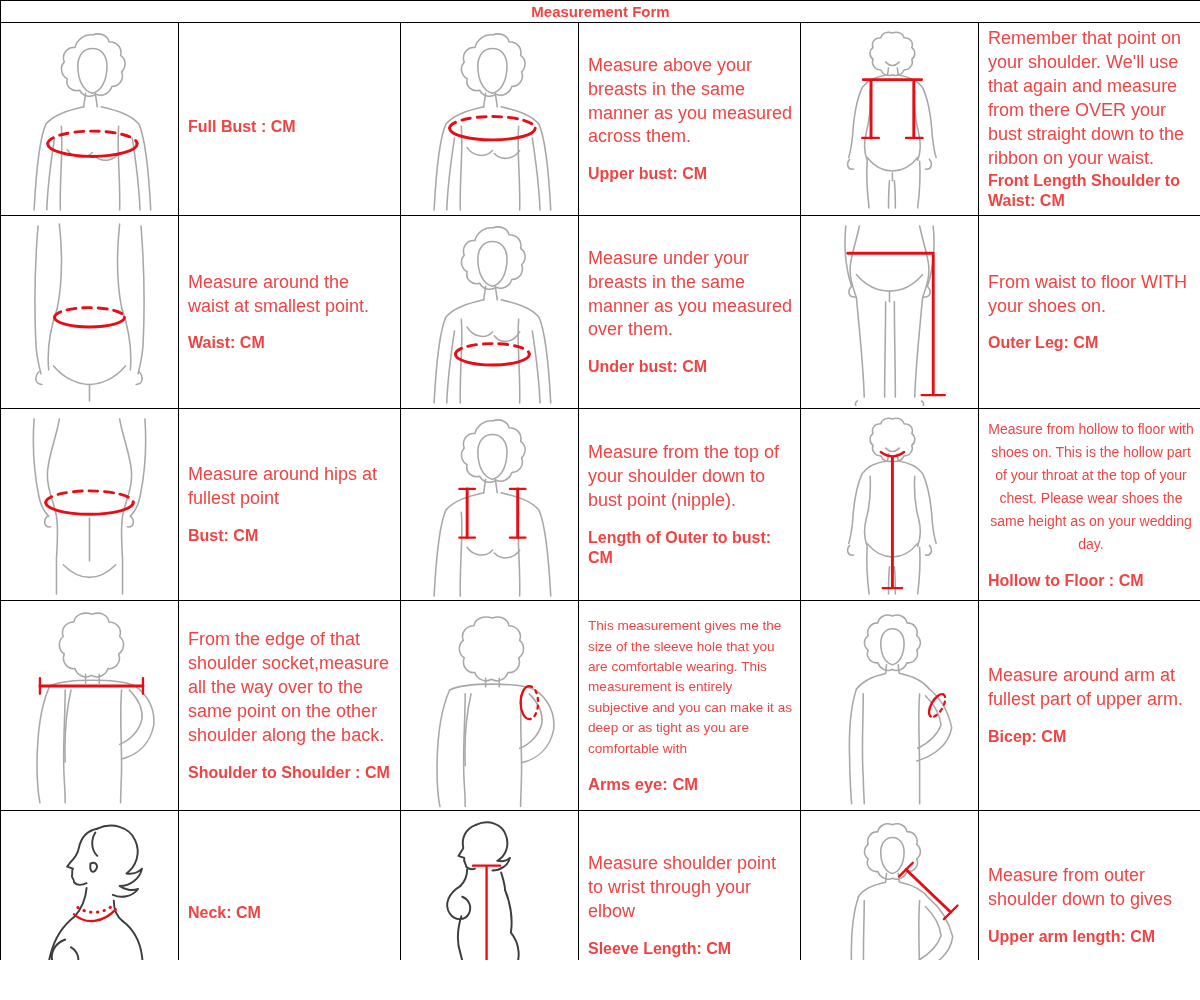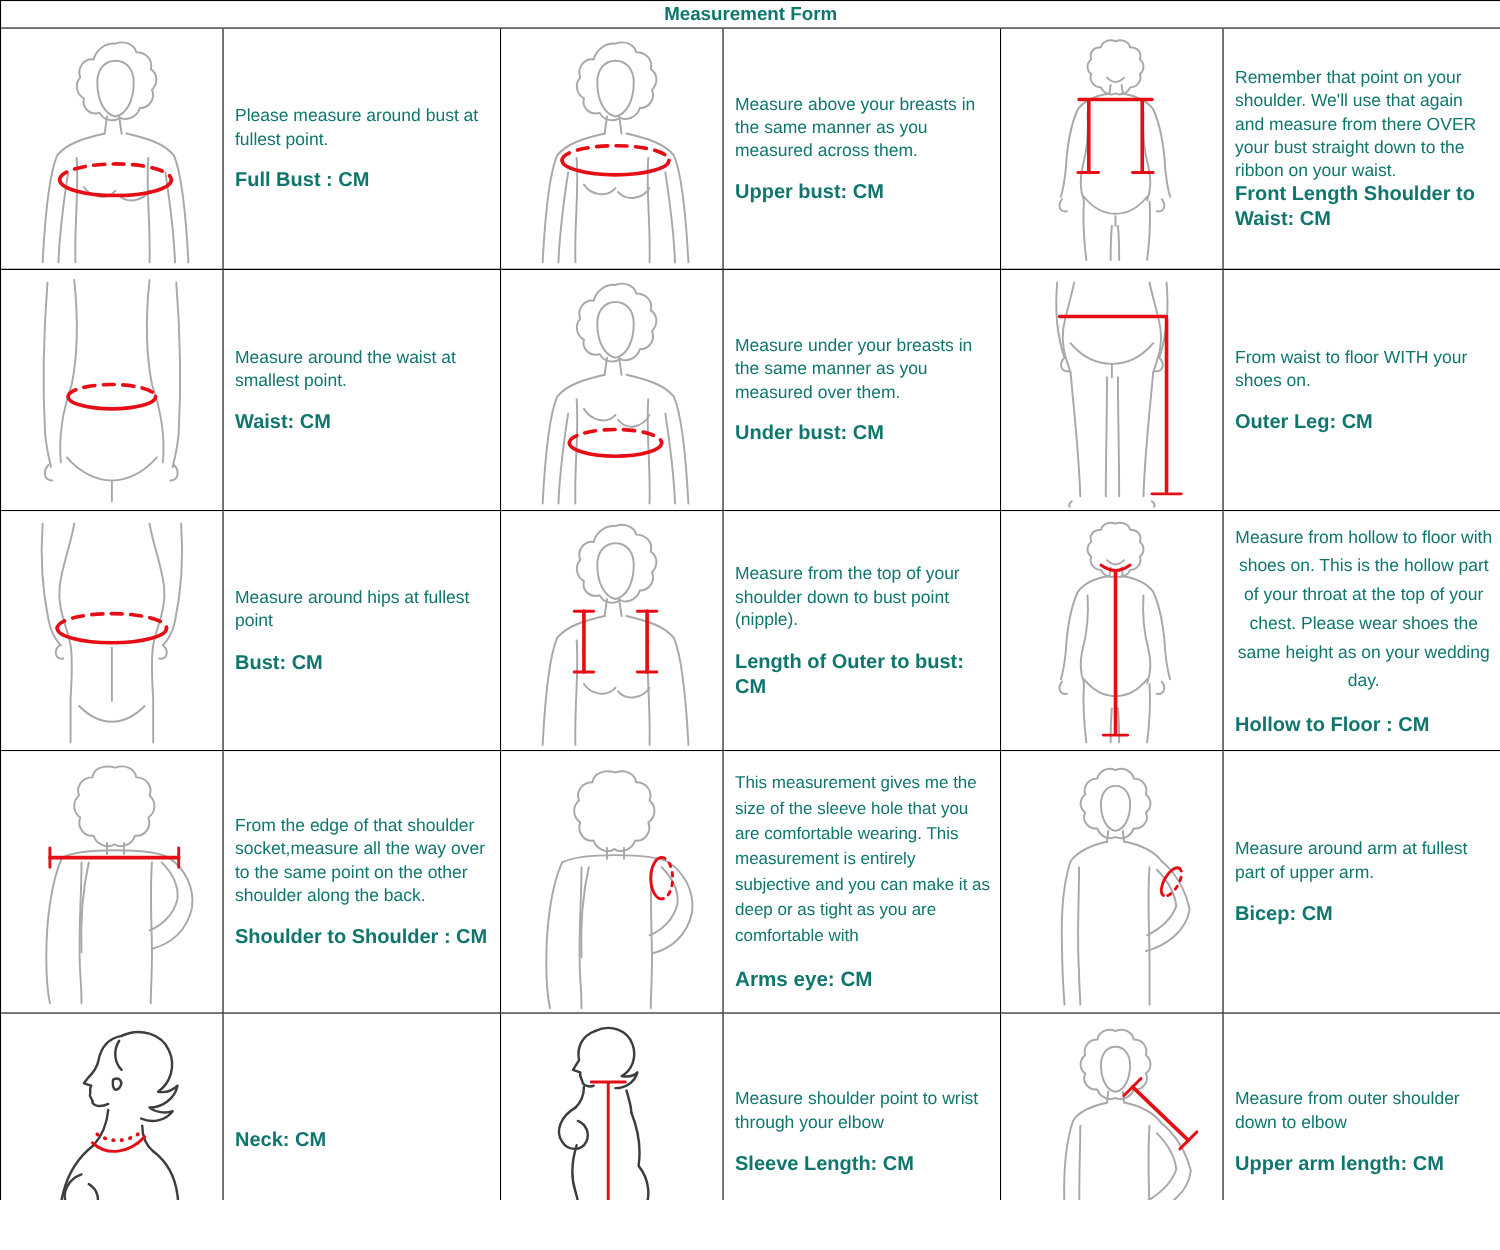--- a/index.html
+++ b/index.html
@@ -1,35 +1,35 @@
 <!DOCTYPE html>
 <html><head>
 <meta charset="utf-8">
 <style>
   html,body{margin:0;padding:0;background:#fff;}
   .page{
     width:1200px;height:960px;
     font-family:"Liberation Sans", sans-serif;
-    color:#0f766e;background:#fff;
+    color:#ef4444;background:#fff;
     display:grid;
     grid-template-columns:178px 222px 178px 222px 178px 222px;
     grid-template-rows:22px 193px 193px 192px 210px 190px;
     border-left:1px solid #000;border-top:1px solid #000;
     box-sizing:border-box;
   }
   .cell{border-right:1px solid #000;border-bottom:1px solid #000;overflow:hidden;box-sizing:border-box;background:#fff;}
   .title{
     grid-column:1 / span 6;
     display:flex;align-items:center;justify-content:center;
     font-weight:bold;font-size:15px;
   }
   .fig{display:flex;align-items:center;justify-content:center;padding:2px;}
   .fig svg{width:100%;height:100%;display:block;}
   .text{display:flex;flex-direction:column;justify-content:center;padding:4px 6px 4px 9px;}
-  .desc{margin:0;font-size:14px;line-height:1.33;}
+  .desc{margin:0;font-size:18px;line-height:1.33;}
   .mlabel{margin:15px 0 0 0;font-weight:bold;font-size:16px;line-height:1.25;}
   .tight .mlabel{margin-top:0;}
   .hollow .desc{font-size:14px;line-height:1.64;text-align:center;}
   .dense .desc{font-size:13.6px;line-height:1.5;}
   .dense .mlabel{font-size:16.5px;}
   
   .sk{fill:none;stroke:#a8a8a8;stroke-width:1.6;stroke-linecap:round;stroke-linejoin:round;}
   .skd{fill:none;stroke:#3d3d3d;stroke-width:2;stroke-linecap:round;stroke-linejoin:round;}
   .rd{fill:none;stroke:#e60d15;stroke-width:3;stroke-linecap:round;}
   .rdm{stroke-width:2.4;}
@@ -51,21 +51,20 @@
       <path class="sk" d="M85,70 l-2,14 m12,-14 l2,14"></path>
       <path class="sk" d="M83,84 c-17,4 -31,8 -39,18 c-7,16 -10,50 -12,88 M101,84 c17,4 31,8 39,18 c7,16 10,50 12,88"></path>
       <path class="sk" d="M60,104 c2,26 -2,56 -1,86 m60,-86 c-2,26 2,56 1,86"></path>
       <path class="sk" d="M53,116 c-4,26 -7,50 -8,74 m88,-74 c4,26 7,50 8,74"></path>
       <path class="sk" d="M66,128 c6,9 19,11 26,3 m2,3 c7,8 20,6 26,-3"></path>
       <path class="rd dash" d="M46,122 a46,13 0 0 1 92,0"></path>
       <path class="rd" d="M46,122 a46,13 0 0 0 92,0"></path>
     </svg>
   </div>
   <div class="cell text">
-    <p class="desc">Please measure around bust at fullest point.</p>
     <p class="mlabel">Full Bust :   CM</p>
   </div>
 
   <div class="cell fig">
     <svg viewBox="0 0 178 193">
       <path class="sk" d="M92,10 c8,-3 16,1 17,7 c8,0 14,6 12,14 c6,4 6,12 1,17 c3,7 -2,15 -10,15 c-2,7 -10,11 -16,8 c-6,4 -14,2 -17,-4 c-8,2 -15,-4 -13,-12 c-6,-3 -8,-12 -3,-17 c-3,-8 3,-16 11,-15 c2,-8 10,-14 18,-13 z"></path>
       <path class="sk" d="M77,42 c0,15 6,26 15,28 c9,-2 15,-13 15,-28 c0,-11 -6,-18 -15,-18 c-9,0 -15,7 -15,18 z"></path>
       <path class="sk" d="M85,70 l-2,14 m12,-14 l2,14"></path>
       <path class="sk" d="M83,84 c-17,4 -31,8 -39,18 c-7,16 -10,50 -12,88 M101,84 c17,4 31,8 39,18 c7,16 10,50 12,88"></path>
       <path class="sk" d="M60,104 c2,26 -2,56 -1,86 m60,-86 c-2,26 2,56 1,86"></path>
@@ -297,17 +296,17 @@
       <path class="sk" d="M85,71 c-14,3 -24,8 -28,15 M100,71 c14,3 24,9 30,17"></path>
       <path class="sk" d="M57,86 c-6,18 -8,44 -7,70 c0,16 1,28 2,32"></path>
       <path class="sk" d="M63,90 c0,28 -2,56 0,84 c0,8 0,12 0,14"></path>
       <path class="sk" d="M130,88 c12,10 20,24 24,39 c-2,18 -18,30 -36,36 M126,96 c9,9 15,20 16,30 c-4,12 -14,20 -24,26"></path>
       <path class="sk" d="M120,90 c-2,26 0,54 0,80 c0,8 0,14 0,18"></path>
       <path class="rd" d="M106,58 l46,44"></path>
       <path class="rd rdm" d="M99,65 l14,-14 M145,109 l14,-14"></path>
     </svg>
   </div>
   <div class="cell text">
-    <p class="desc">Measure from outer shoulder down to elbow</p>
+    <p class="desc">Measure from outer shoulder down to gives</p>
     <p class="mlabel">Upper arm length:  CM</p>
   </div>
 
 </div>
 
 </body></html>

